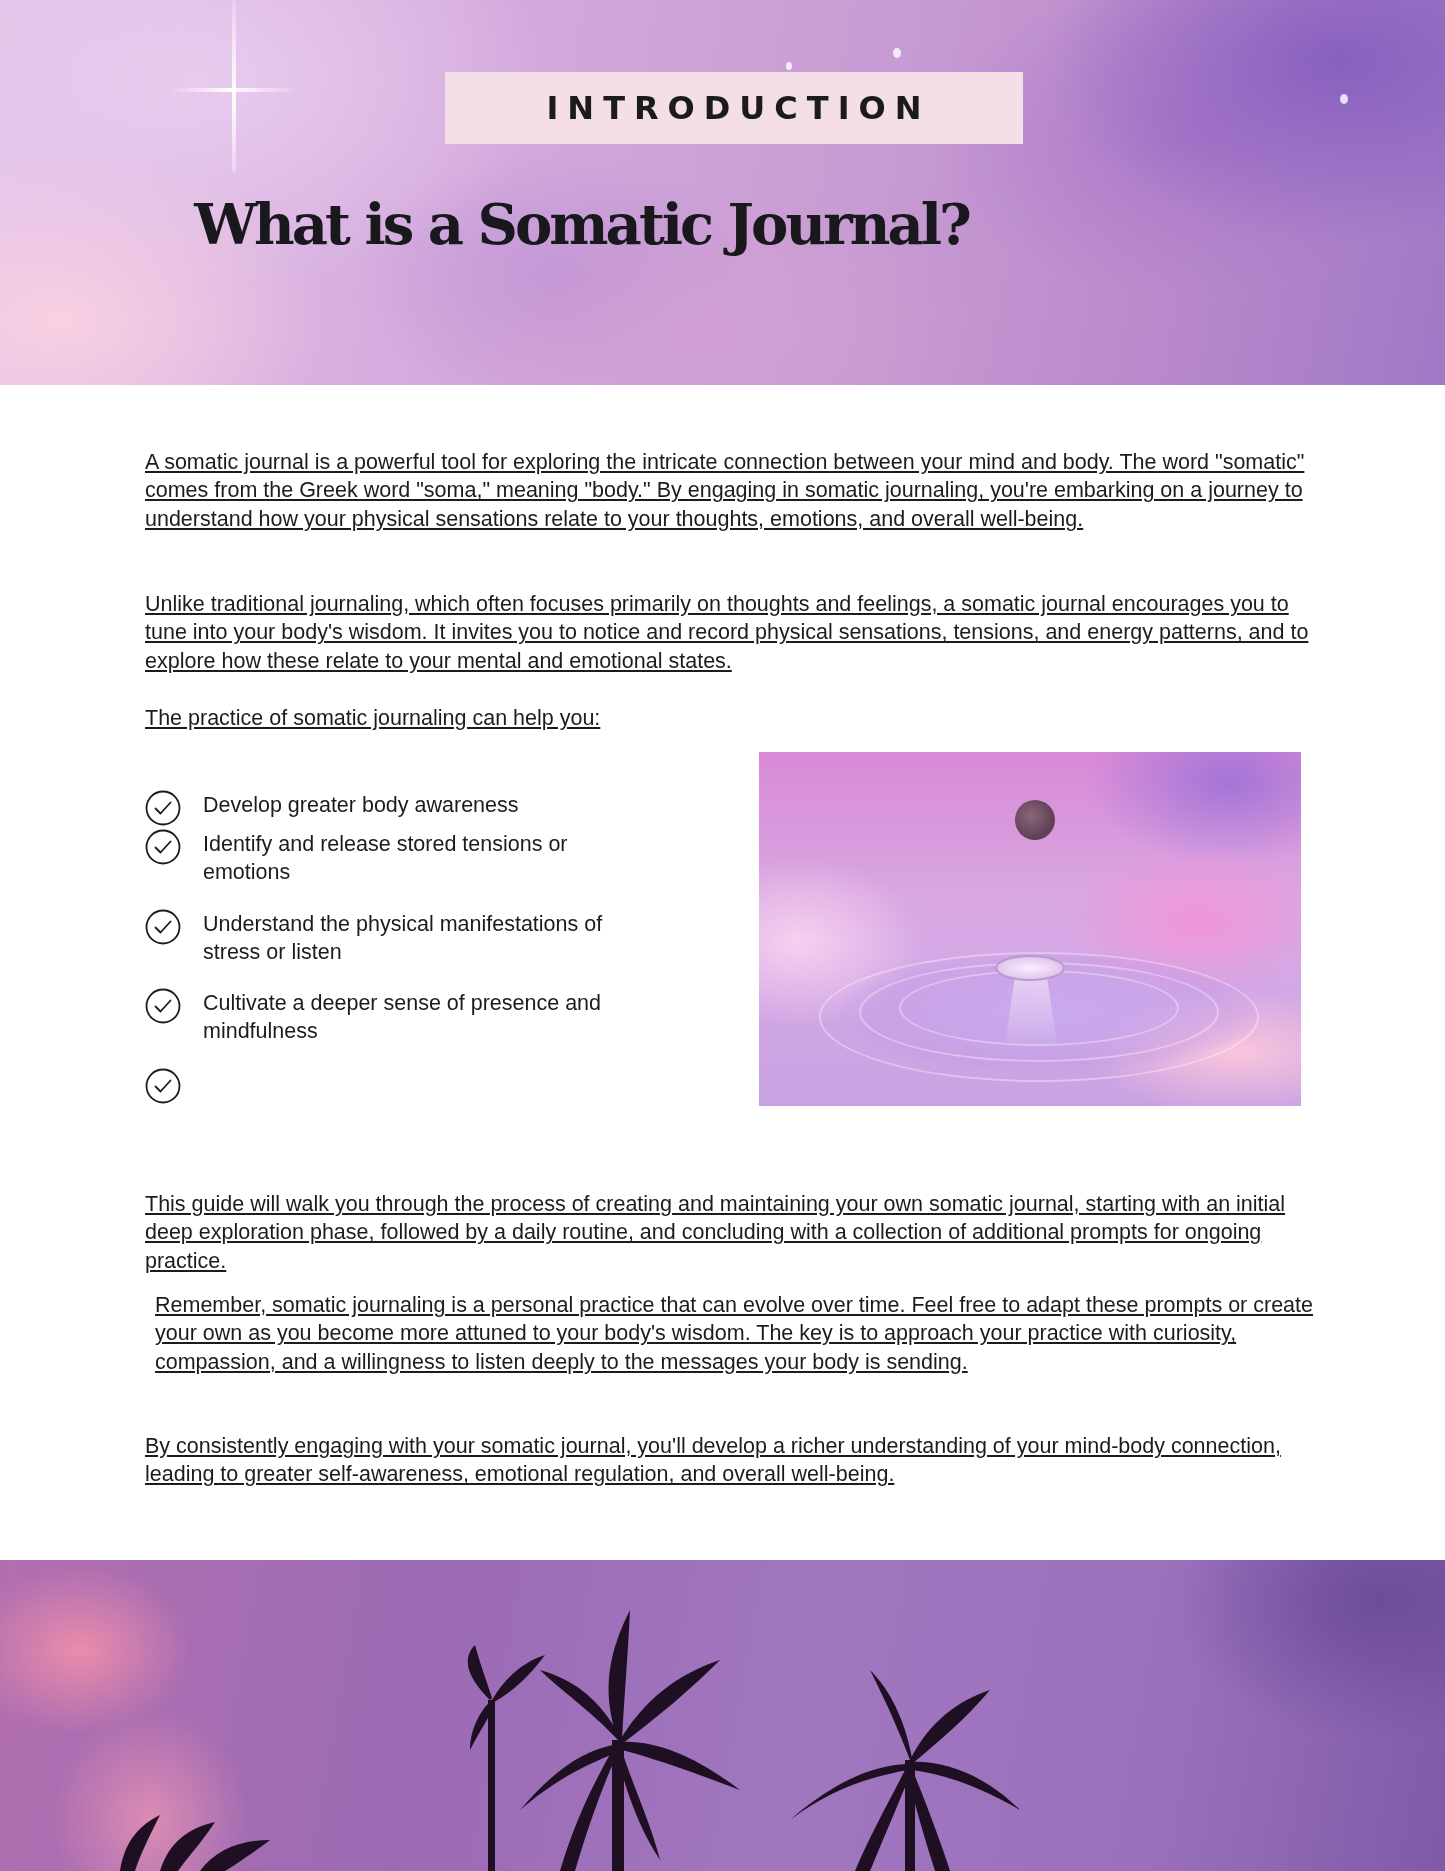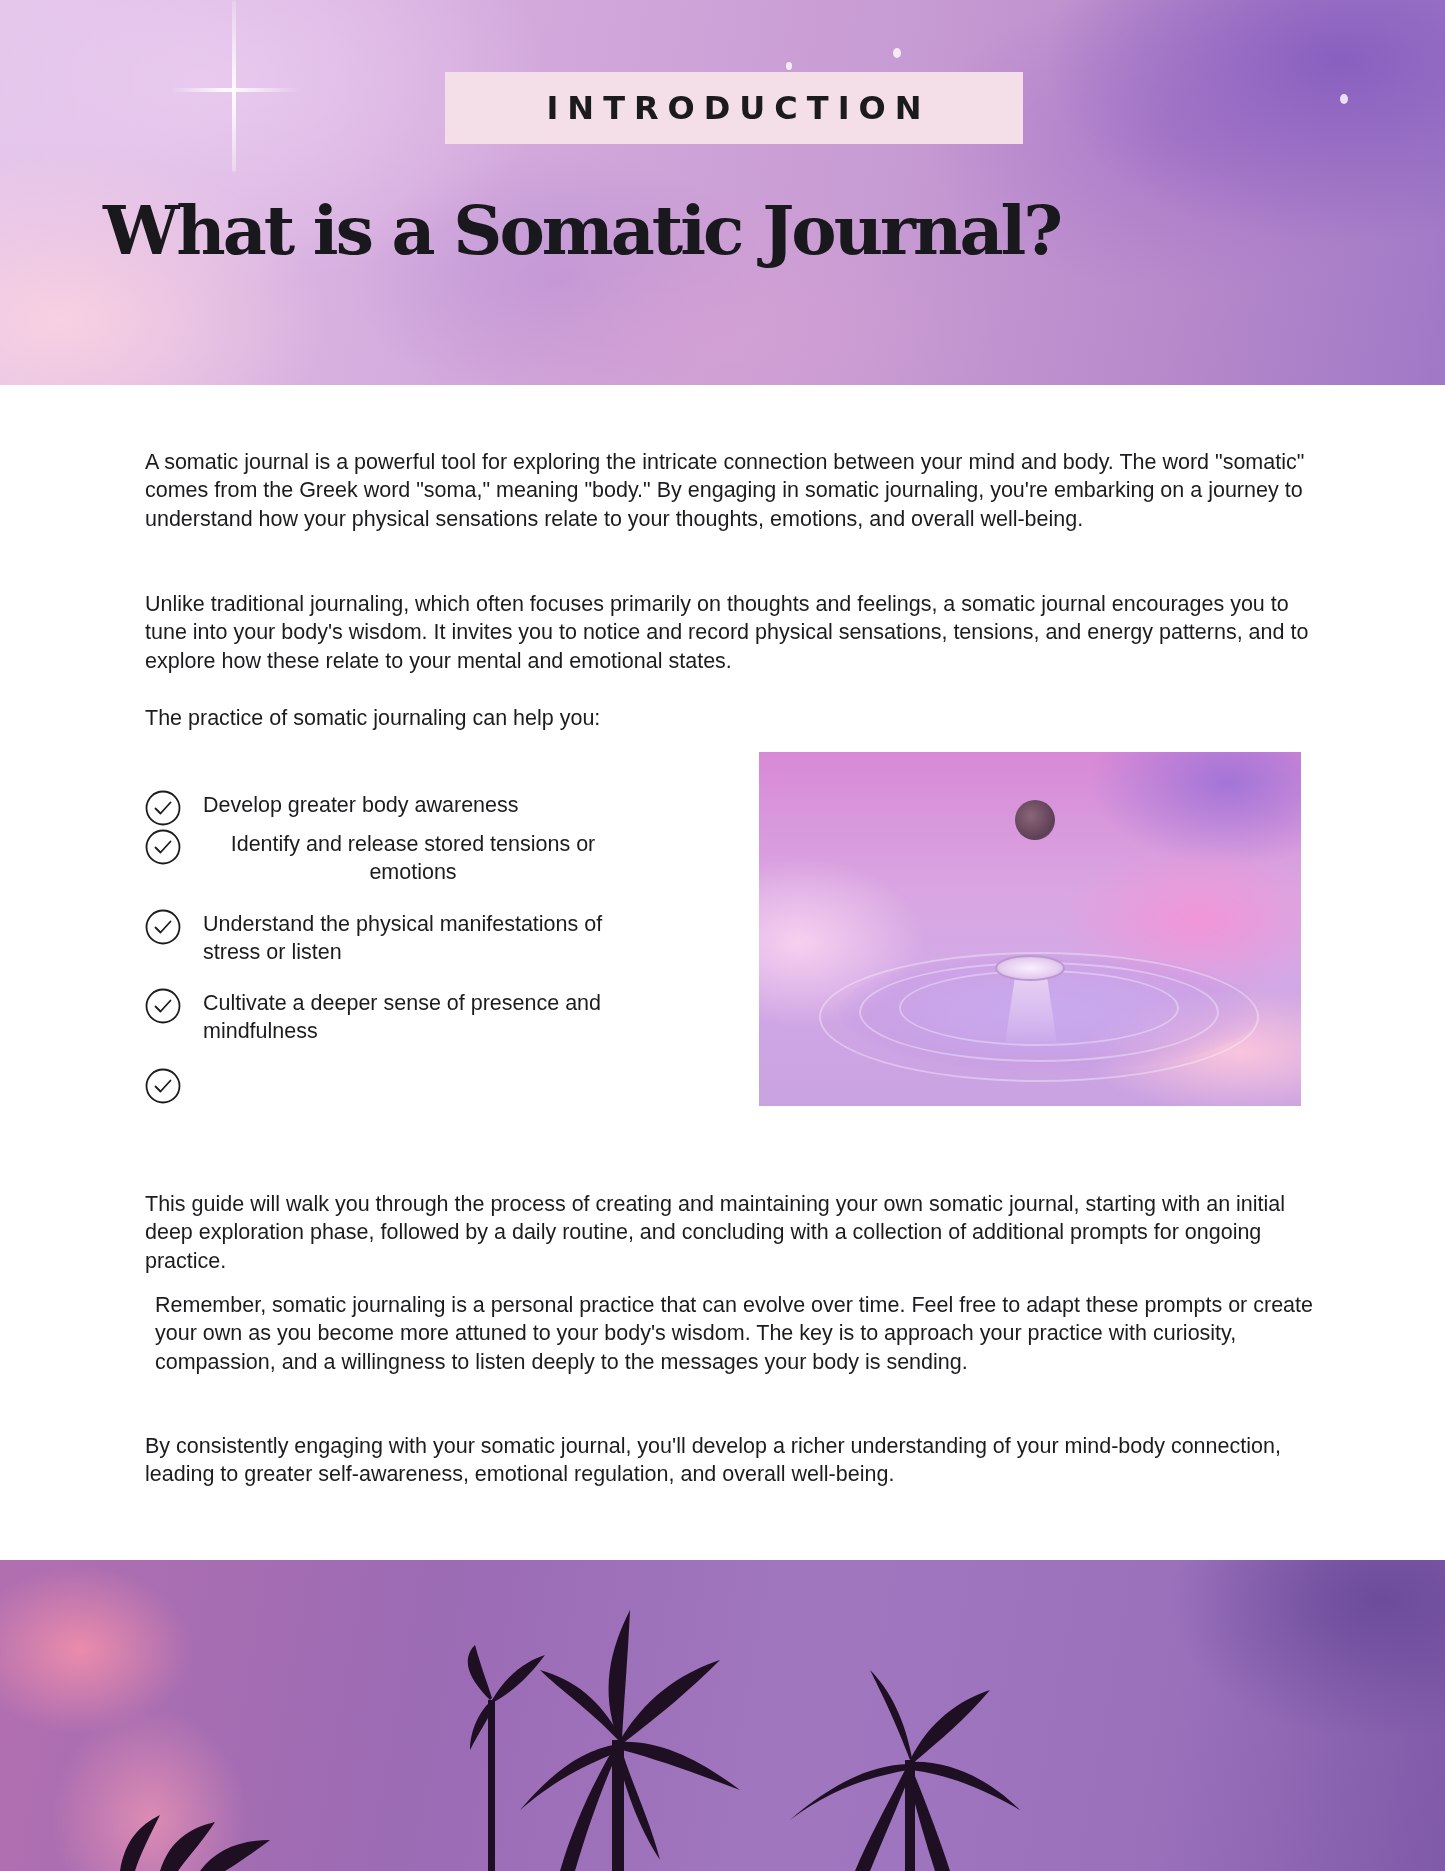--- a/index.html
+++ b/index.html
@@ -26,23 +26,23 @@
 
   .badge {
     position: absolute; left: 445px; top: 72px; width: 578px; height: 72px;
     background: #f4dfe8; display: flex; align-items: center; justify-content: center;
   }
   .badge span { font-family: "DejaVu Sans", sans-serif; font-weight: bold; font-size: 32px; letter-spacing: 9px; color: #1b1b1d; padding-left: 9px; }
 
   .title {
     position: absolute; left: 0; top: 196px; width: 1163px; text-align: center;
     font-family: "DejaVu Serif", "Liberation Serif", serif; font-weight: bold;
-    font-size: 68px; letter-spacing: -3px; color: #19181c; line-height: 1;
+    font-size: 56px; letter-spacing: -3px; color: #19181c; line-height: 1;
   }
-  .para { font-size: 21.5px; line-height: 28.4px; color: #1c1c1e; }
+  .para { font-size: 21.5px; line-height: 28.4px; color: #1c1c1e; text-decoration: underline; }
   .p1 { position: absolute; left: 145px; top: 448px; width: 1180px; }
   .p2 { position: absolute; left: 145px; top: 590px; width: 1180px; }
   .p3 { position: absolute; left: 145px; top: 704px; width: 1180px; }
 
   .checklist { position: absolute; left: 145px; top: 776px; width: 560px; list-style: none; }
   .check-item { position: relative; display: flex; align-items: flex-start; }
   .check-item .icon { width: 36px; height: 36px; flex: 0 0 36px; margin-top: -1px; }
   .check-item .label { margin-left: 22px; font-size: 21.5px; line-height: 28.4px; color: #1c1c1e; }
   .ci1 { position: absolute; top: 15px; }
   .ci2 { position: absolute; top: 54px; }
@@ -111,21 +111,21 @@
       <circle cx="18" cy="18" r="16.5" fill="none" stroke="#1c1c1e" stroke-width="1.8"></circle>
       <path d="M10.5 18.5 L15.5 23.5 L25.5 12.5" fill="none" stroke="#1c1c1e" stroke-width="1.8" stroke-linecap="round" stroke-linejoin="round"></path>
     </svg>
     <span class="label">Develop greater body awareness</span>
   </li>
   <li class="check-item ci2">
     <svg class="icon" viewBox="0 0 36 36">
       <circle cx="18" cy="18" r="16.5" fill="none" stroke="#1c1c1e" stroke-width="1.8"></circle>
       <path d="M10.5 18.5 L15.5 23.5 L25.5 12.5" fill="none" stroke="#1c1c1e" stroke-width="1.8" stroke-linecap="round" stroke-linejoin="round"></path>
     </svg>
-    <span class="label" style="width:420px;text-align:center;">Identify and release stored tensions or emotions</span>
+    <span class="label" style="width:420px;">Identify and release stored tensions or emotions</span>
   </li>
   <li class="check-item ci3">
     <svg class="icon" viewBox="0 0 36 36">
       <circle cx="18" cy="18" r="16.5" fill="none" stroke="#1c1c1e" stroke-width="1.8"></circle>
       <path d="M10.5 18.5 L15.5 23.5 L25.5 12.5" fill="none" stroke="#1c1c1e" stroke-width="1.8" stroke-linecap="round" stroke-linejoin="round"></path>
     </svg>
     <span class="label" style="width:460px;">Understand the physical manifestations of stress or listen</span>
   </li>
   <li class="check-item ci4">
     <svg class="icon" viewBox="0 0 36 36">

